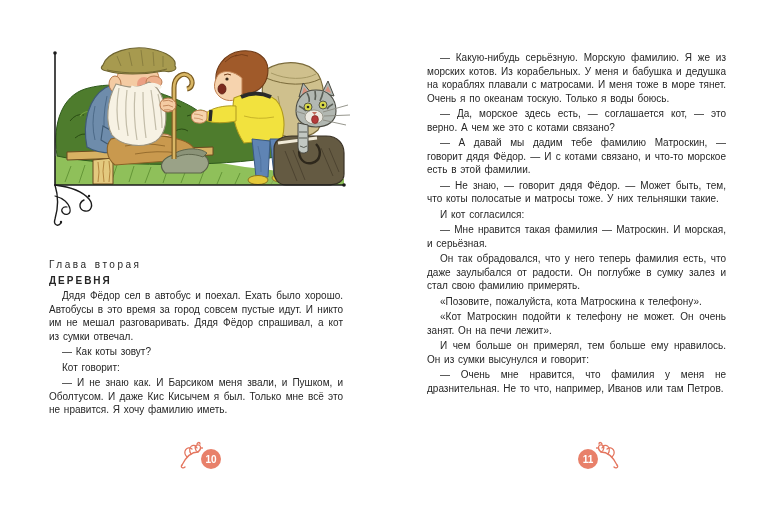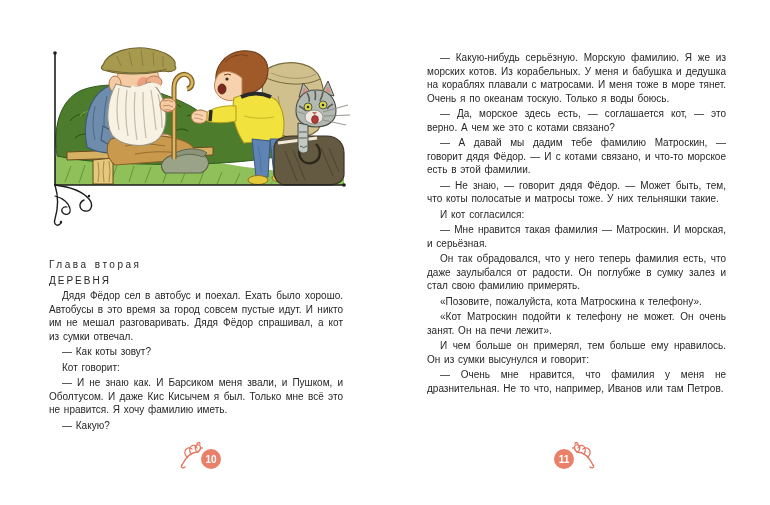--- a/index.html
+++ b/index.html
@@ -28,31 +28,31 @@
     word-spacing:1px;
   }
   .left-col  { position:absolute; left:47px;  top:256px; width:298px; }
   .right-col { position:absolute; left:425px; top:49px;  width:303px; }
 
   .chapter-label {
     text-align:center; font-size:11px; letter-spacing:2.5px;
     color:#1f1f1f; margin:0 0 3px 0; text-indent:0 !important;
   }
   .chapter-title {
-    text-align:center; font-size:12px; font-weight:normal; letter-spacing:2px;
+    text-align:center; font-size:12px; font-weight:bold; letter-spacing:2px;
     color:#e4705a; margin:0 0 11px 0; text-indent:0 !important;
   }
 
   
   .footer {
     position:absolute; top:438px; height:34px;
     display:flex; align-items:center; justify-content:center;
   }
   .footer-left  { left:150px; width:100px; }
-  .footer-right { left:520px; width:110px; }
+  .footer-right { left:544px; width:110px; }
   .page-badge {
     width:20px; height:20px; border-radius:50%;
     background:#e8806a; color:#ffffff;
     font-size:10px; font-weight:bold;
     display:flex; align-items:center; justify-content:center;
     margin-top:8px;
   }
   .ornament { width:26px; height:28px; }
   .footer-left  .ornament { margin-right:-4px; margin-top:0; }
   .footer-right .ornament { margin-left:-4px;  margin-top:0; transform:scaleX(-1); }
@@ -265,21 +265,20 @@
     </g>
   </svg>
 
   <div class="text-col left-col">
     <p class="chapter-label">Глава вторая</p>
     <p class="chapter-title">ДЕРЕВНЯ</p>
     <p>Дядя Фёдор сел в автобус и поехал. Ехать было хорошо. Автобусы в это время за город совсем пустые идут. И никто им не мешал разговаривать. Дядя Фёдор спрашивал, а кот из сумки отвечал.</p>
     <p>— Как коты зовут?</p>
     <p>Кот говорит:</p>
     <p>— И не знаю как. И Барсиком меня звали, и Пушком, и Оболтусом. И даже Кис Кисычем я был. Только мне всё это не нравится. Я хочу фамилию иметь.</p>
-    <p>— Какую?</p>
   </div>
 
   <div class="footer footer-left">
     <svg class="ornament" viewBox="0 0 26 28" fill="none" stroke="#e4765f" stroke-width="1.3" stroke-linecap="round">
       <path d="M3,24 C7,16 13,11 19,11"></path>
       <path d="M19,11 C23,8 22,3 18,4 C15,5 16,10 19,11"></path>
       <path d="M12,13 C8,6 15,1 18,7"></path>
       <path d="M8,16 C3,11 8,4 13,8"></path>
       <path d="M3,24 C1,26 4,28 6,26"></path>
       <path d="M18,3 C19,1 21,1 21,3"></path>

